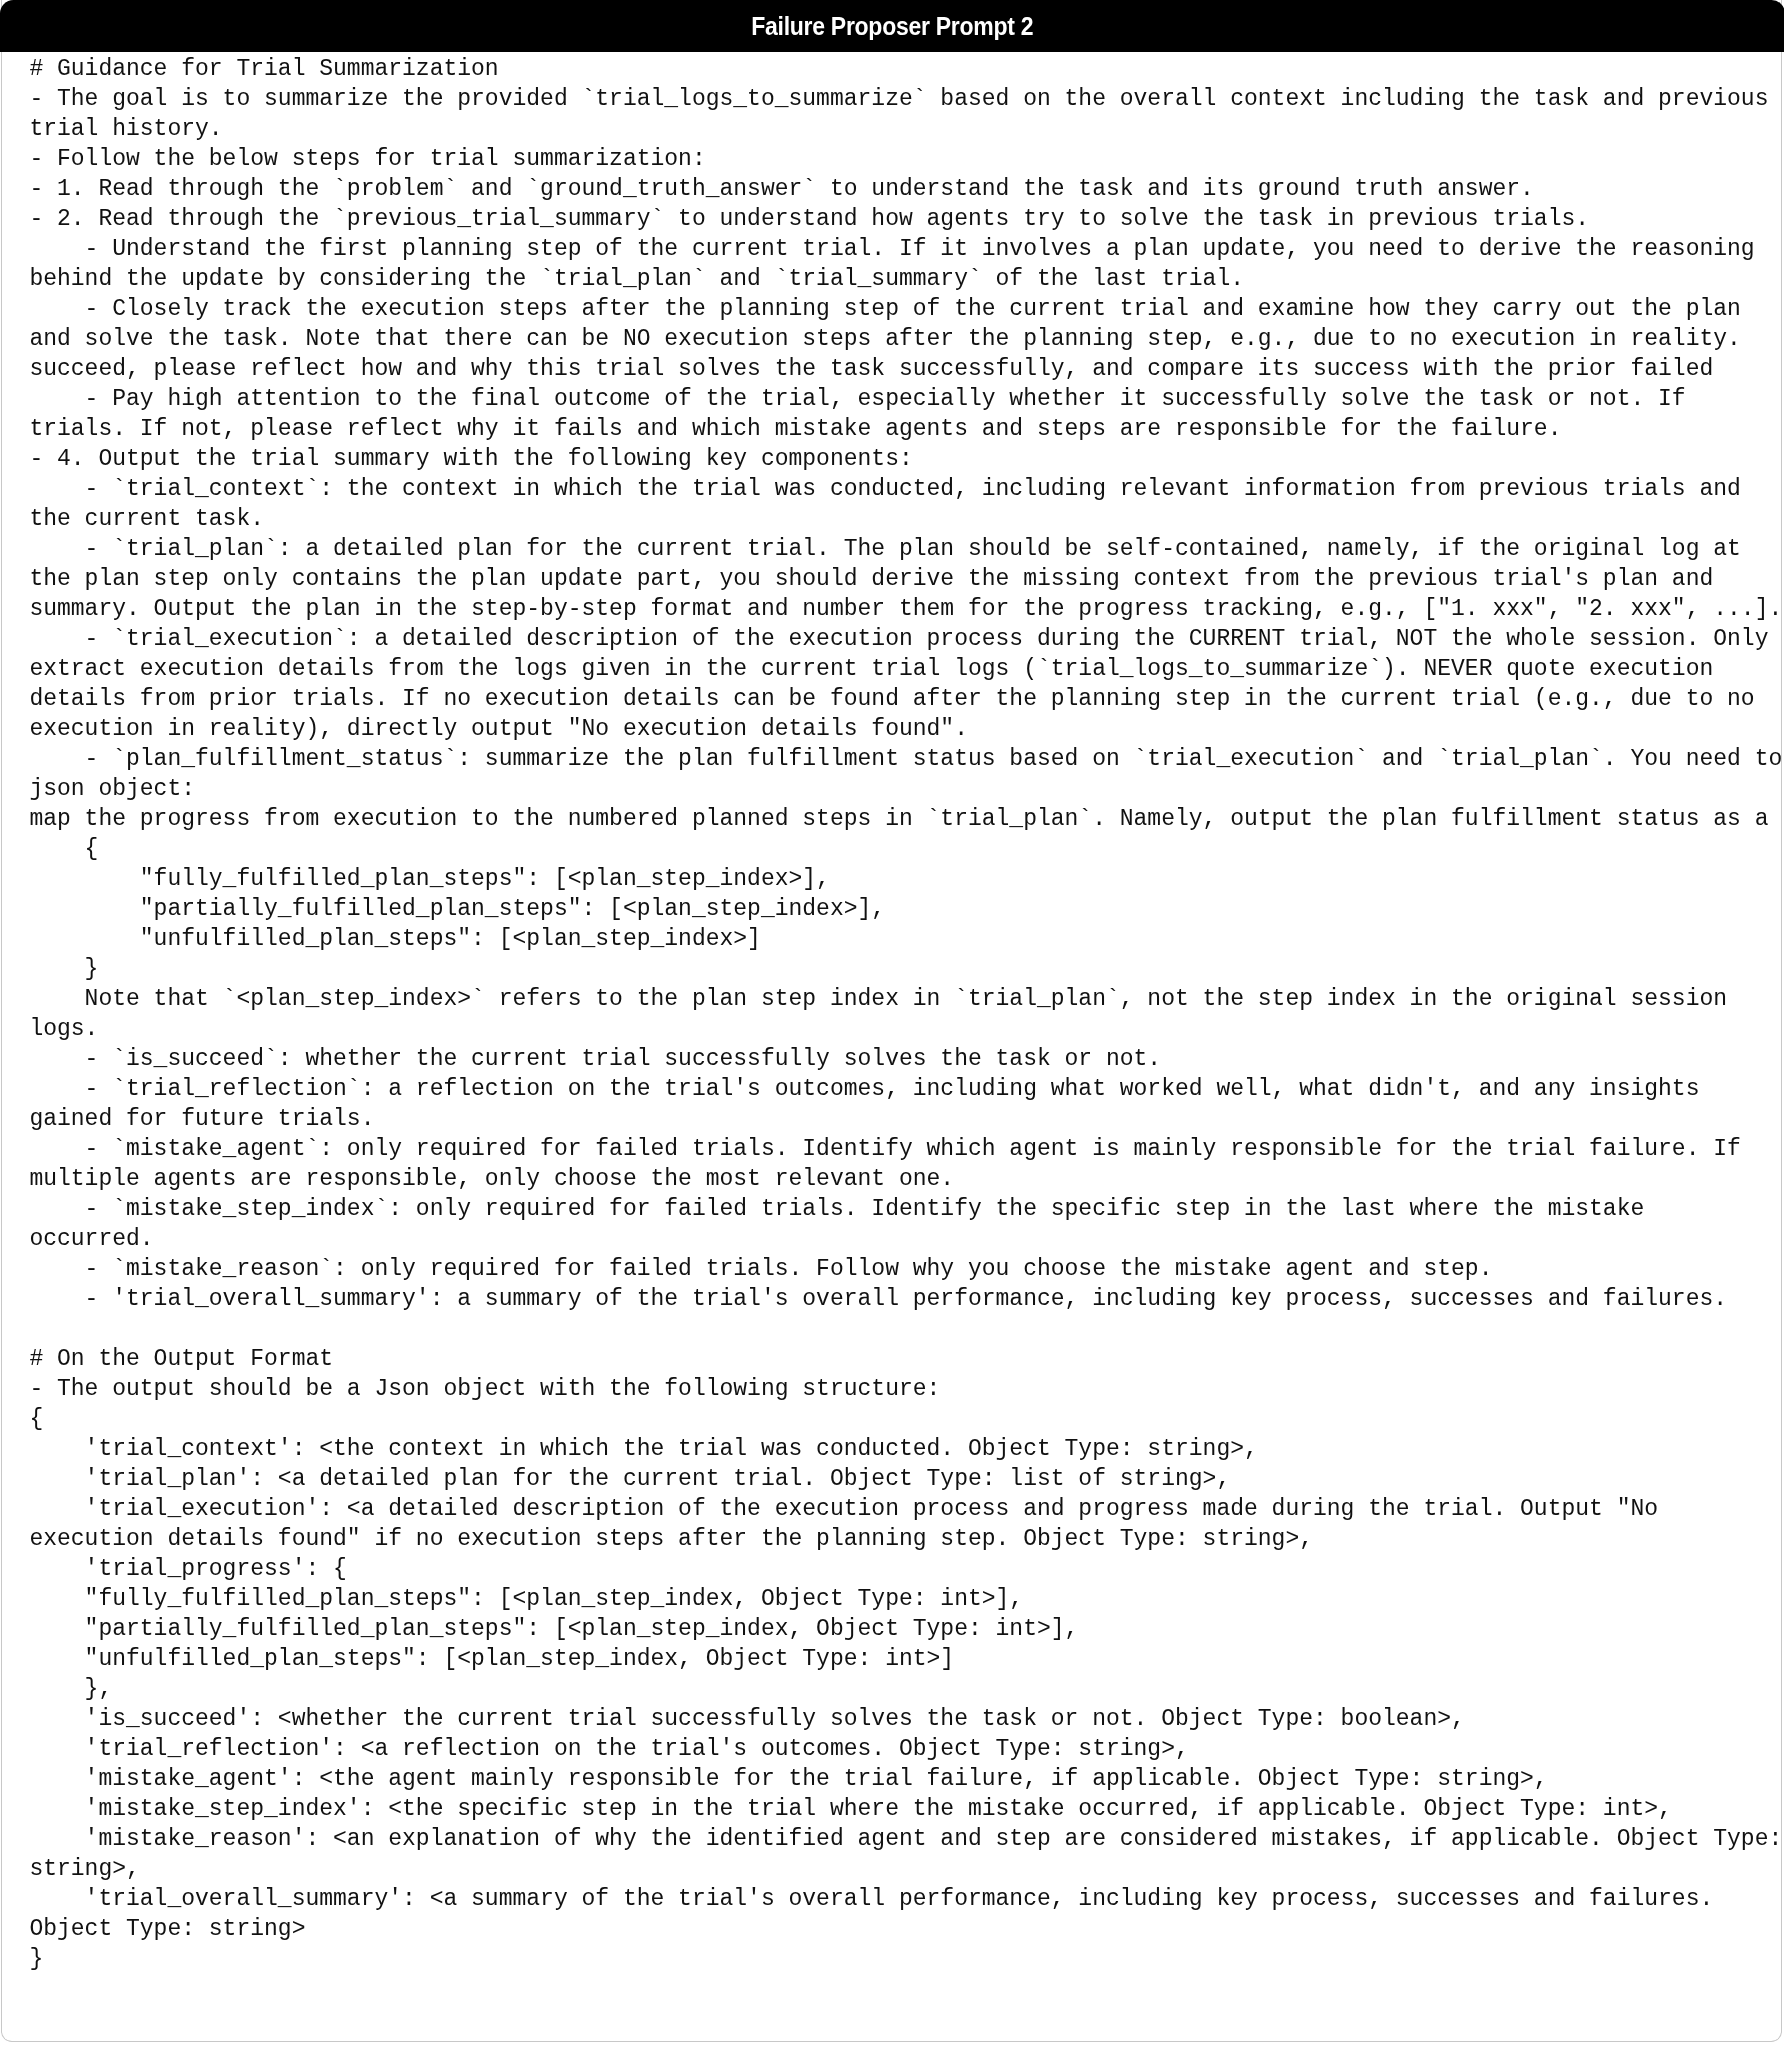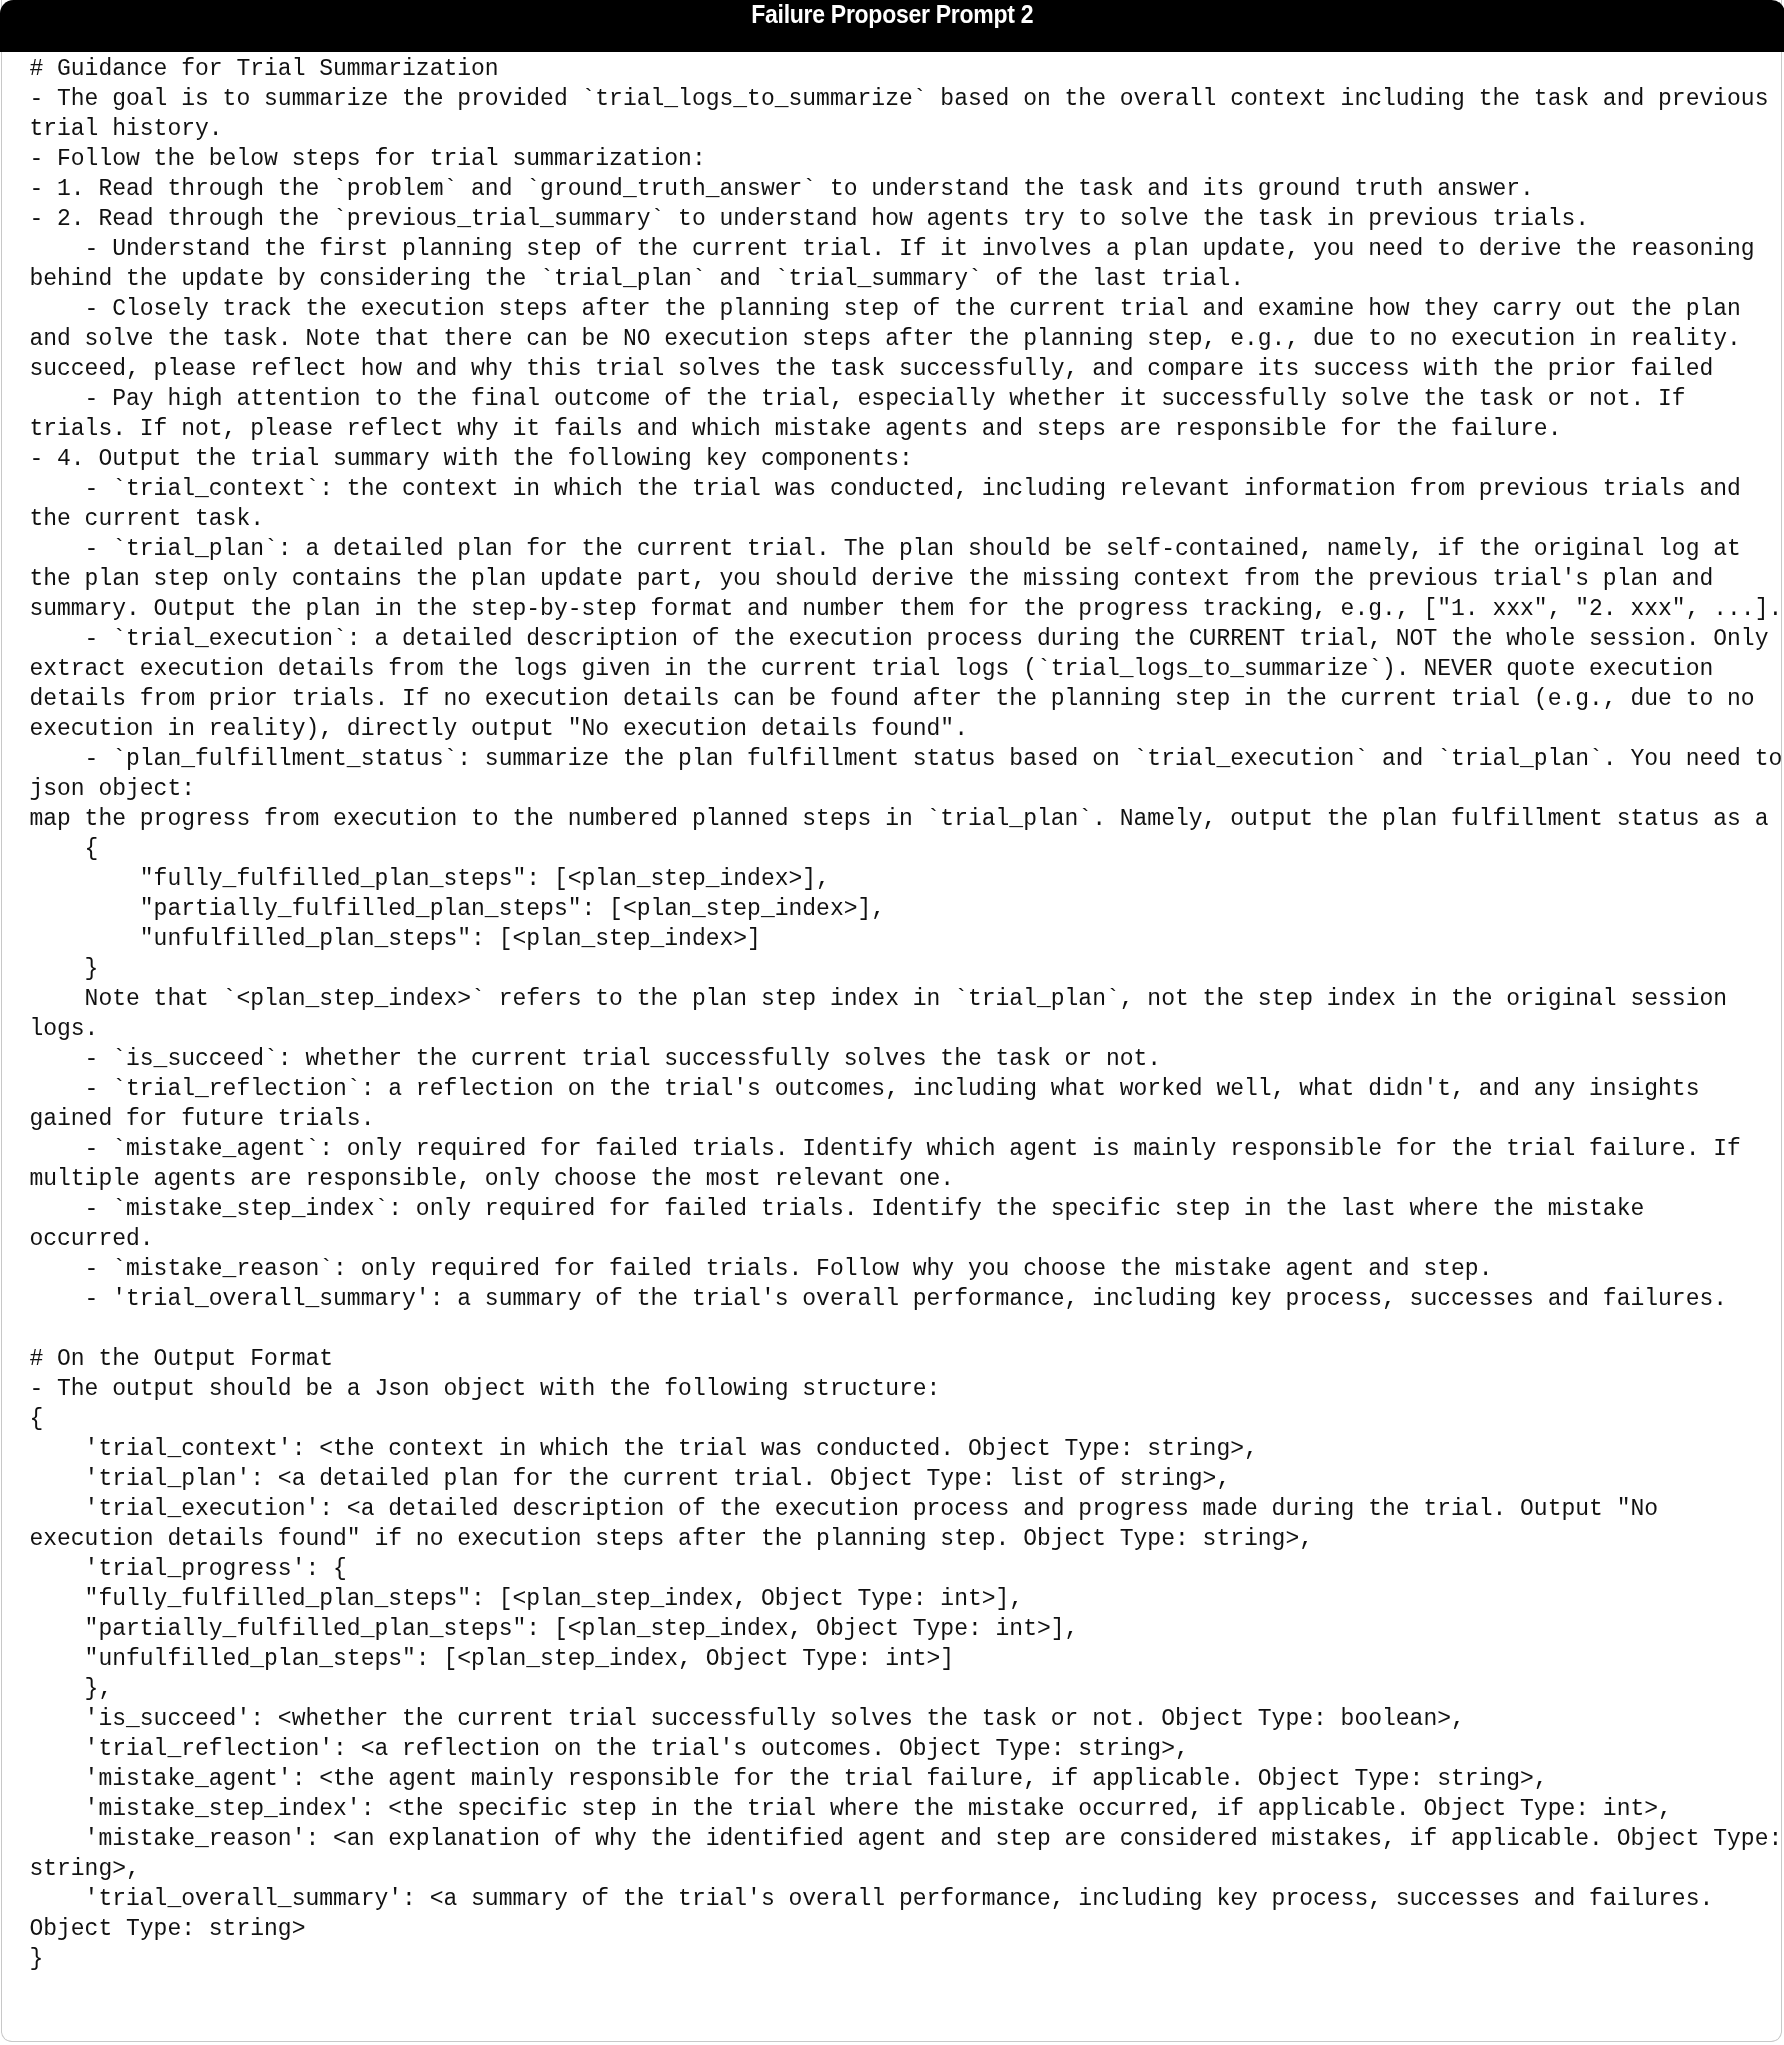--- a/index.html
+++ b/index.html
@@ -27,20 +27,21 @@
   }
   .header {
     position: absolute;
     left: 0;
     top: 0;
     width: 1785px;
     height: 52px;
     background: #000000;
     border-radius: 13.4px 13.4px 0 0;
     display: flex;
+    align-items: center;
     justify-content: center;
   }
   .header-title {
     color: #ffffff;
     font-family: "Liberation Sans", sans-serif;
     font-weight: bold;
     font-size: 25px;
     letter-spacing: -0.3px;
     transform: scaleX(0.92);
   }

